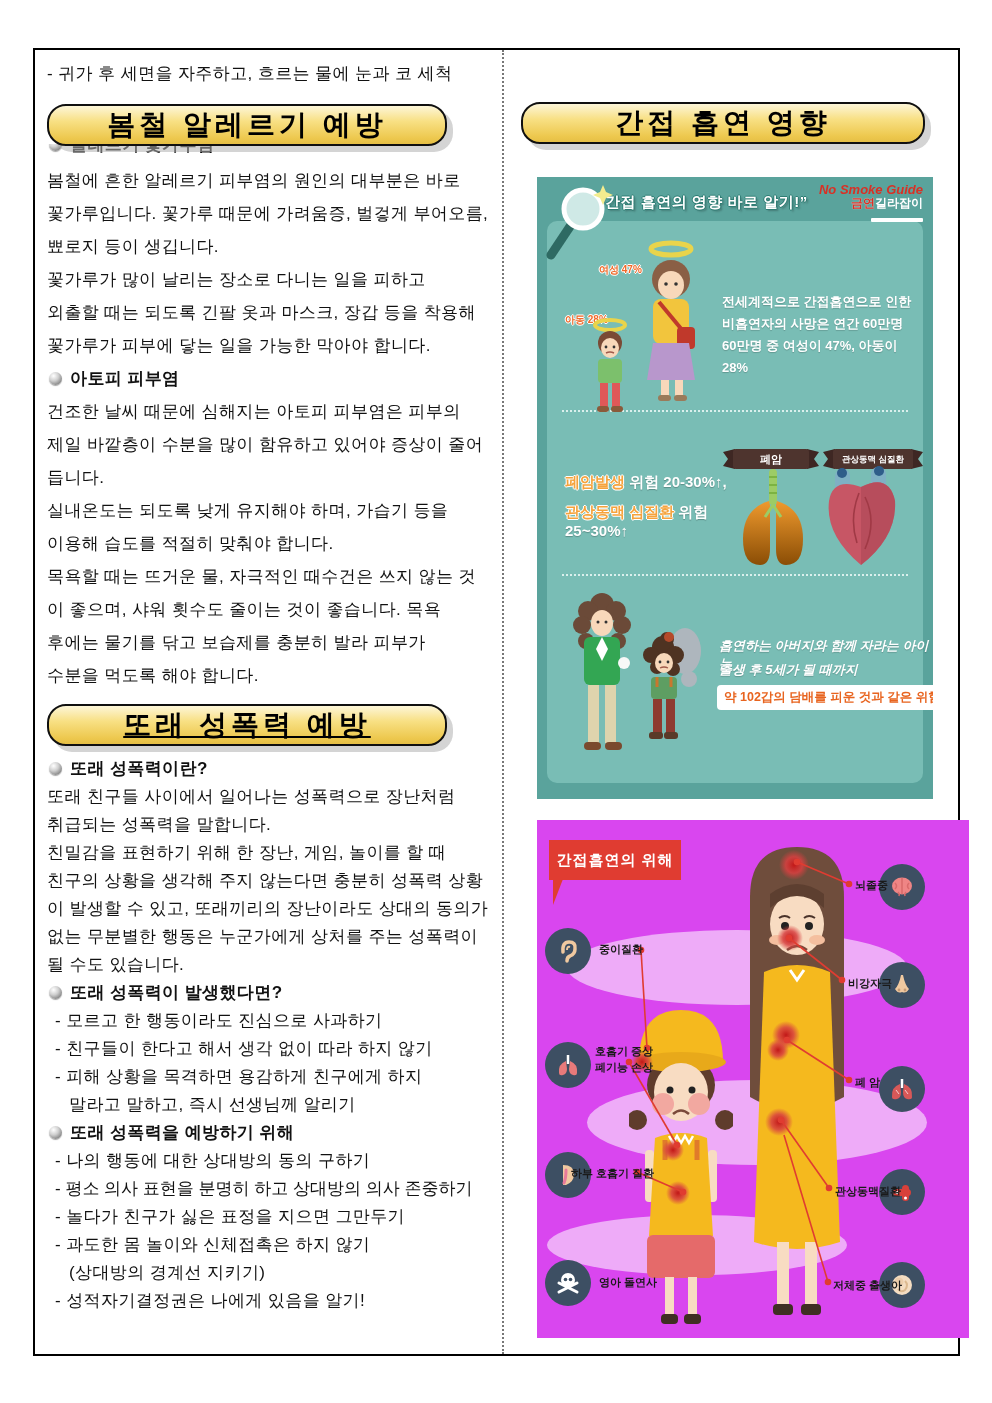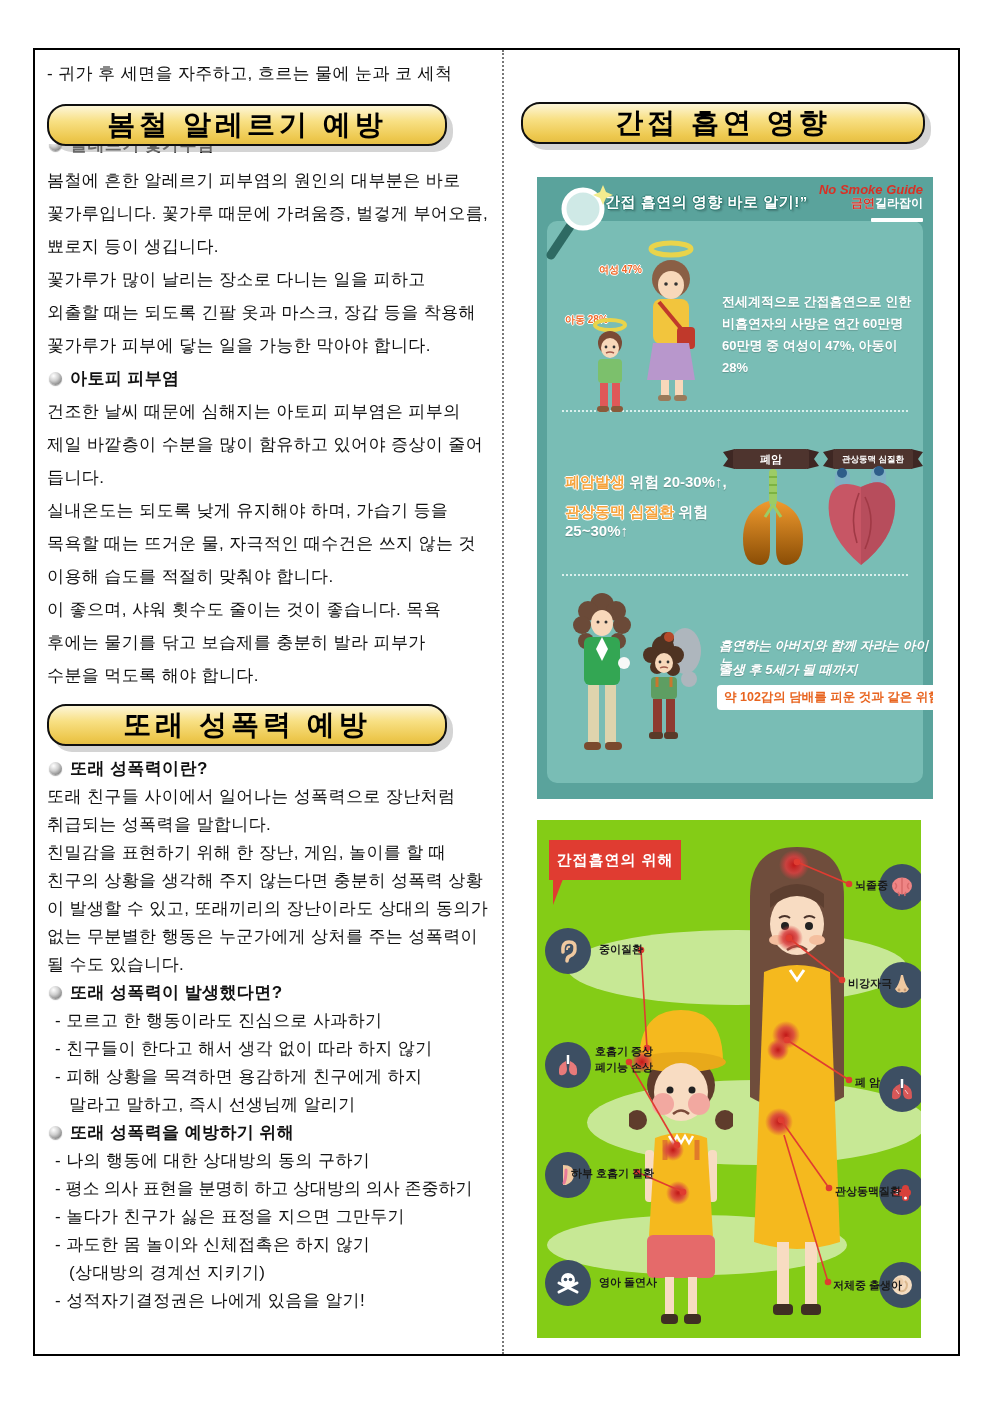--- a/index.html
+++ b/index.html
@@ -17,21 +17,21 @@
   .sphere{width:13px;height:13px;border-radius:50%;margin:0 8px 0 2px;flex:0 0 auto;
           background:radial-gradient(circle at 35% 30%, #ffffff 0%, #cfcfcf 40%, #8a8a8a 75%, #555 100%);
           box-shadow:0 1px 1px rgba(0,0,0,.35);}
   .topline{height:46px;display:flex;align-items:center;font-size:17px;letter-spacing:.4px;}
   .banner{width:396px;height:38px;border:2px solid #101010;border-radius:19px;
           background:linear-gradient(#fdf6d8 0%,#f8e084 40%,#edc84e 85%,#e6bf45 100%);
           display:flex;align-items:center;justify-content:center;
           font-size:28px;font-weight:800;letter-spacing:4px;color:#000;
           box-shadow:6px 6px 0 rgba(176,176,176,.55);position:relative;z-index:2;}
   .banner.b1{margin-top:8px;}
-  .banner.b2{margin-top:12px;margin-bottom:8px;}
+  .banner.b2{margin-top:12px;margin-bottom:8px;text-decoration:underline;}
   .clipline{height:20px;overflow:hidden;position:relative;z-index:1;margin-top:-2px;}
   .clipline .ln{margin-top:-16px;}
 
   
   .rbanner{position:absolute;left:486px;top:52px;width:400px;}
 
   .info1{position:absolute;left:502px;top:127px;width:396px;height:622px;background:#5aa39c;overflow:hidden;}
   .info1 .panel{position:absolute;left:10px;top:44px;width:376px;height:562px;background:#79bdb5;border-radius:10px;}
   .ititle{position:absolute;left:60px;top:16px;font-size:15px;font-weight:800;color:#fff;letter-spacing:.5px;
           text-shadow:-1px 0 #2e7d74,1px 0 #2e7d74,0 -1px #2e7d74,0 1px #2e7d74,2px 2px 2px rgba(0,0,0,.25);}
@@ -45,21 +45,21 @@
   .statlabel{position:absolute;font-size:10px;font-weight:800;color:#f06a2a;
              text-shadow:-1px 0 #fff,1px 0 #fff,0 -1px #fff,0 1px #fff;}
   .s1text{position:absolute;left:185px;top:114px;width:205px;}
   .s1text div{color:#fff;font-size:13px;font-weight:700;line-height:22px;text-shadow:0 1px 1px rgba(0,0,0,.2);}
   .s2text{position:absolute;left:28px;width:200px;font-size:15px;font-weight:800;color:#fff;text-shadow:0 1px 1px rgba(0,0,0,.25);}
   .s2text .or{color:#f5a33c;text-shadow:-1px 0 #fff,1px 0 #fff,0 -1px #fff,0 1px #fff;}
   .s3text{position:absolute;left:182px;width:210px;color:#fff;font-size:13px;font-weight:700;text-shadow:0 1px 1px rgba(0,0,0,.2);font-style:italic;}
   .s3hl{position:absolute;left:180px;top:508px;background:#fff;border-radius:4px;padding:4px 7px;
         color:#e8641f;font-size:12.5px;font-weight:800;white-space:nowrap;}
 
-  .info2{position:absolute;left:502px;top:770px;width:384px;height:518px;background:#84cc16;overflow:hidden;}
+  .info2{position:absolute;left:502px;top:770px;width:432px;height:518px;background:#d946ef;overflow:hidden;}
   .smoke{position:absolute;background:#ffffff;opacity:.55;border-radius:50%;}
   .redbanner{position:absolute;left:12px;top:20px;width:132px;height:40px;background:#e03c31;
              display:flex;align-items:center;justify-content:center;color:#fff;font-size:15px;font-weight:800;letter-spacing:1px;z-index:5;}
   .redbanner:after{content:"";position:absolute;left:4px;top:39px;width:0;height:0;
                    border-left:10px solid #e03c31;border-right:8px solid transparent;border-bottom:26px solid transparent;border-top:0;}
   .dc{position:absolute;width:46px;height:46px;border-radius:50%;background:#3d4f63;
       display:flex;align-items:center;justify-content:center;z-index:4;}
   .ilabel{position:absolute;font-size:11px;font-weight:800;color:#1a1a1a;white-space:nowrap;z-index:4;}
   .figs{position:absolute;z-index:2;}
   .conn{position:absolute;left:0;top:0;z-index:3;pointer-events:none;}
@@ -88,22 +88,22 @@
     <div class="ln">외출할 때는 되도록 긴팔 옷과 마스크, 장갑 등을 착용해</div>
     <div class="ln">꽃가루가 피부에 닿는 일을 가능한 막아야 합니다.</div>
     <div class="ln h">
         <span class="sphere"></span>
         <span>아토피 피부염</span>
       </div>
     <div class="ln">건조한 날씨 때문에 심해지는 아토피 피부염은 피부의</div>
     <div class="ln">제일 바깥층이 수분을 많이 함유하고 있어야 증상이 줄어</div>
     <div class="ln">듭니다.</div>
     <div class="ln">실내온도는 되도록 낮게 유지해야 하며, 가습기 등을</div>
+    <div class="ln">이용해 습도를 적절히 맞춰야 합니다.</div>
     <div class="ln">목욕할 때는 뜨거운 물, 자극적인 때수건은 쓰지 않는 것</div>
-    <div class="ln">이용해 습도를 적절히 맞춰야 합니다.</div>
     <div class="ln">이 좋으며, 샤워 횟수도 줄이는 것이 좋습니다. 목욕</div>
     <div class="ln">후에는 물기를 닦고 보습제를 충분히 발라 피부가</div>
     <div class="ln">수분을 먹도록 해야 합니다.</div>
 
     <div class="banner b2">또래 성폭력 예방</div>
 
     <div class="ln s2 h">
         <span class="sphere"></span>
         <span>또래 성폭력이란?</span>
       </div>

